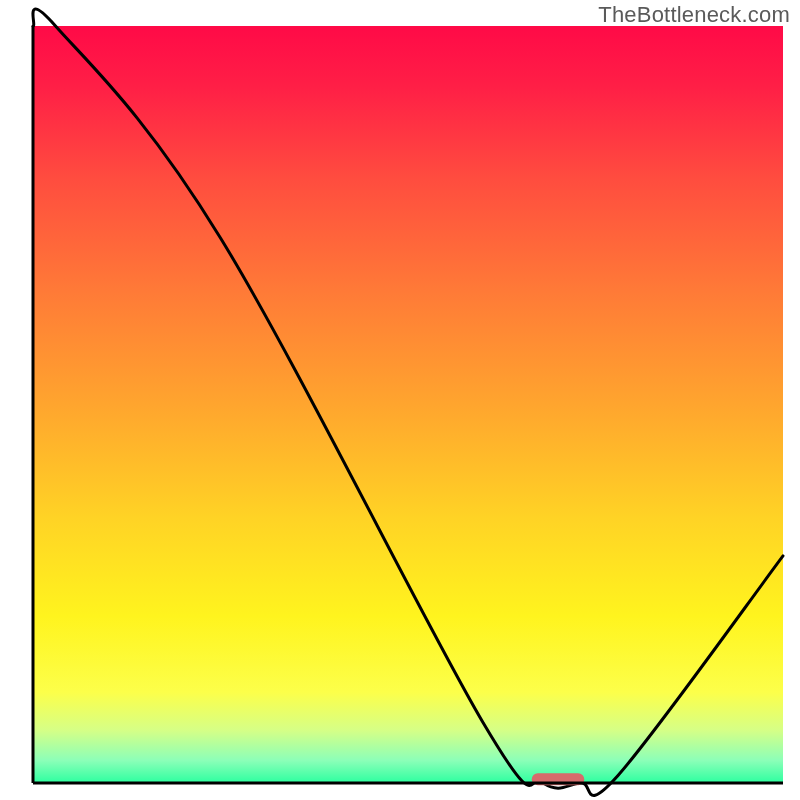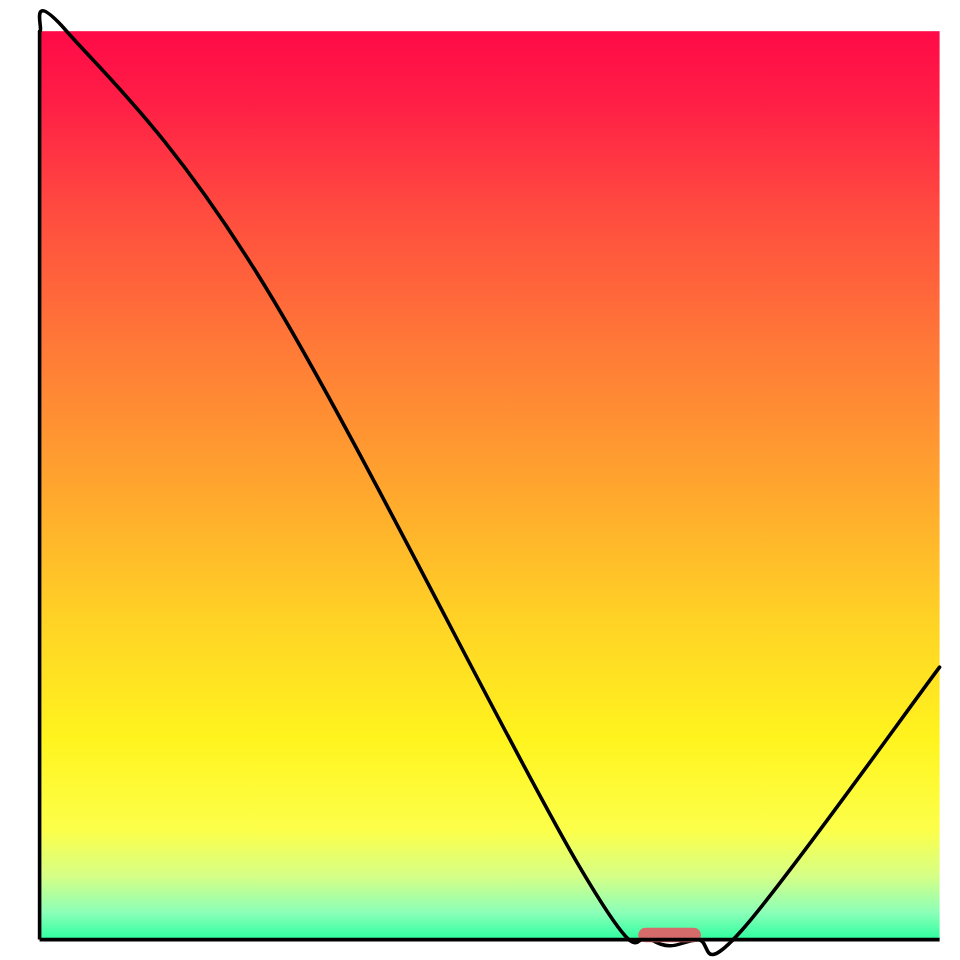--- a/index.html
+++ b/index.html
@@ -28,20 +28,21 @@
   svg {
     position: absolute;
     top: 0;
     left: 0;
   }
 </style>
 </head>
 <body>
 
 <div class="container">
+  <div class="watermark">TheBottleneck.com</div>
   <svg id="chart-svg" width="800" height="800" viewBox="0 0 800 800">
       <defs>
         <linearGradient id="bg-grad" x1="0" y1="0" x2="0" y2="1">
           <stop offset="0%" stop-color="#ff0a47"></stop>
           <stop offset="8%" stop-color="#ff1f46"></stop>
           <stop offset="20%" stop-color="#ff4c3f"></stop>
           <stop offset="35%" stop-color="#ff7a37"></stop>
           <stop offset="50%" stop-color="#ffa52e"></stop>
           <stop offset="65%" stop-color="#ffd325"></stop>
           <stop offset="78%" stop-color="#fff41e"></stop>

